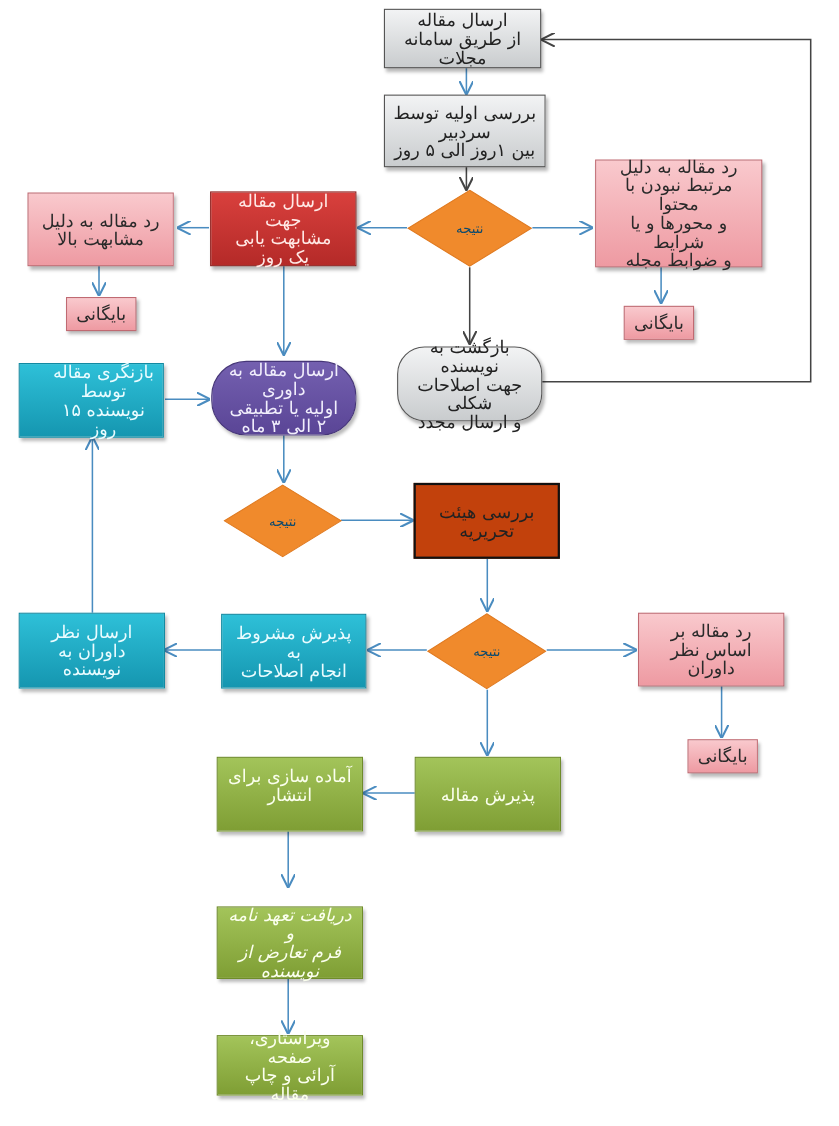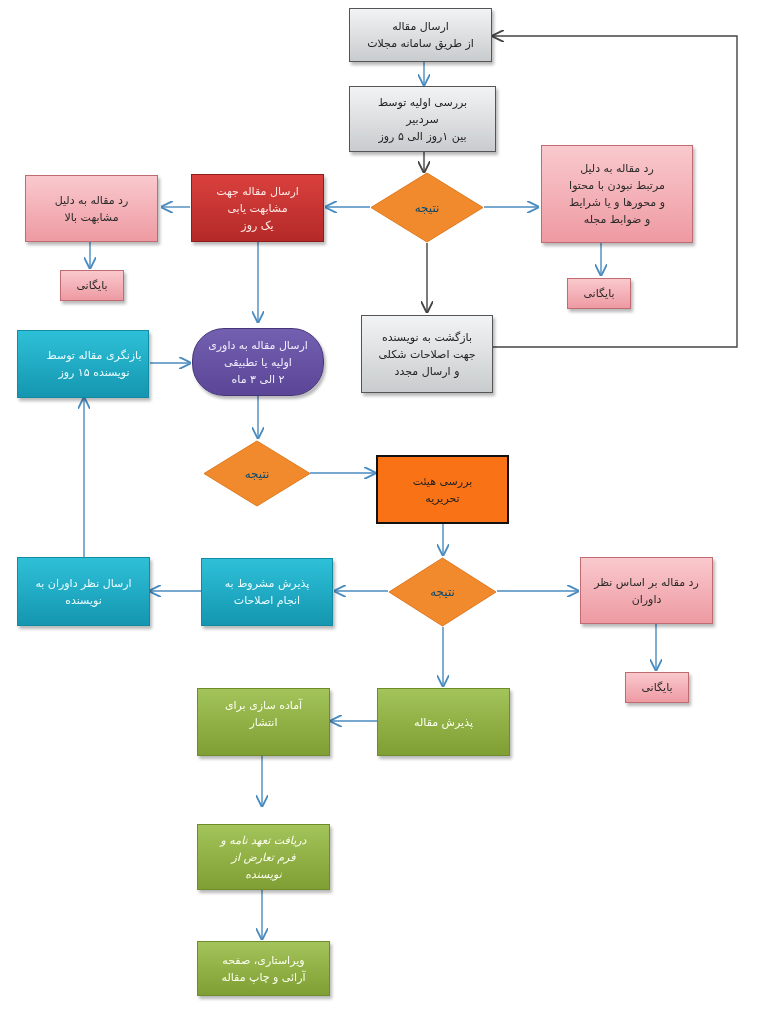--- a/index.html
+++ b/index.html
@@ -1,29 +1,29 @@
 <!DOCTYPE html>
 <html><head>
   <meta charset="utf-8">
   <style>
     html, body { margin:0; padding:0; background:#ffffff; }
     body { width:763px; height:1024px; position:relative; overflow:hidden;
            font-family:"DejaVu Sans", sans-serif; }
     svg.lines { position:absolute; left:0; top:0; width:763px; height:1024px; z-index:1; }
     .node { position:absolute; box-sizing:border-box; display:flex; align-items:center;
             justify-content:center; text-align:center; direction:rtl; z-index:2;
-            font-size:11px; line-height:17px; white-space:pre-line; padding:4px 6px;
+            font-size:16px; line-height:17px; white-space:pre-line; padding:4px 6px;
             box-shadow:2px 3px 3px rgba(0,0,0,0.28); }
     .gray { background:linear-gradient(#f2f3f4, #c9ccce); border:1px solid #555; color:#222; }
     .pink { background:linear-gradient(#f9c9cd, #ee9aa2); border:1px solid #c06a72; color:#2a2a2a; }
     .red { background:linear-gradient(#d9403d, #b42a28); border:1px solid #8e1e1c; color:#ffe9e6; }
     .purple { background:linear-gradient(#7460b0, #5a4596); border:1px solid #463678; color:#f1eefc; }
     .teal { background:linear-gradient(#2ec0d8, #1596b0); border:1px solid #128aa2; color:#eafcff; }
     .green { background:linear-gradient(#a3c45a, #7f9e34); border:1px solid #6f8c2a; color:#fbffee; }
-    .white { background:#f97316; border:2px solid #111; color:#222; box-shadow:none;margin-top:16px; }
+    .white { background:#c2410c; border:2px solid #111; color:#222; box-shadow:none; }
     .diamond-wrap { position:absolute; z-index:2; }
     .diamond-wrap svg { position:absolute; left:0; top:0; }
     .diamond-label { position:absolute; left:0; top:0; width:100%; height:100%;
                      display:flex; align-items:center; justify-content:center;
                      color:#0c4a6e; font-size:12px; direction:rtl; }
   </style>
 </head>
 <body>
 
 <svg class="lines" viewBox="0 0 763 1024">
@@ -102,21 +102,21 @@
 و ضوابط مجله</div>
 <div class="node pink" style="left:567px;top:278px;width:64px;height:31px;">بایگانی</div>
 
 <div class="node red" style="left:191px;top:174px;width:133px;height:68px;">ارسال مقاله جهت
 مشابهت یابی
 یک روز</div>
 <div class="node pink" style="left:25px;top:175px;width:133px;height:67px;">رد مقاله به دلیل
 مشابهت بالا</div>
 <div class="node pink" style="left:60px;top:270px;width:64px;height:31px;">بایگانی</div>
 
-<div class="node gray" style="left:361px;top:315px;width:132px;height:78px;">بازگشت به نویسنده
+<div class="node gray" style="left:361px;top:315px;width:132px;height:68px;border-radius:25px;">بازگشت به نویسنده
 جهت اصلاحات شکلی
 و ارسال مجدد</div>
 
 <div class="node purple" style="left:192px;top:328px;width:132px;height:68px;border-radius:32px;">ارسال مقاله به داوری
 اولیه یا تطبیقی
 ۲ الی ۳ ماه</div>
 <div class="node teal" style="left:17px;top:330px;width:132px;height:68px;padding-left:28px;">بازنگری مقاله توسط
 نویسنده ۱۵ روز</div>
 
 <div class="diamond-wrap" style="left:203px;top:440px;width:108px;height:67px;">

